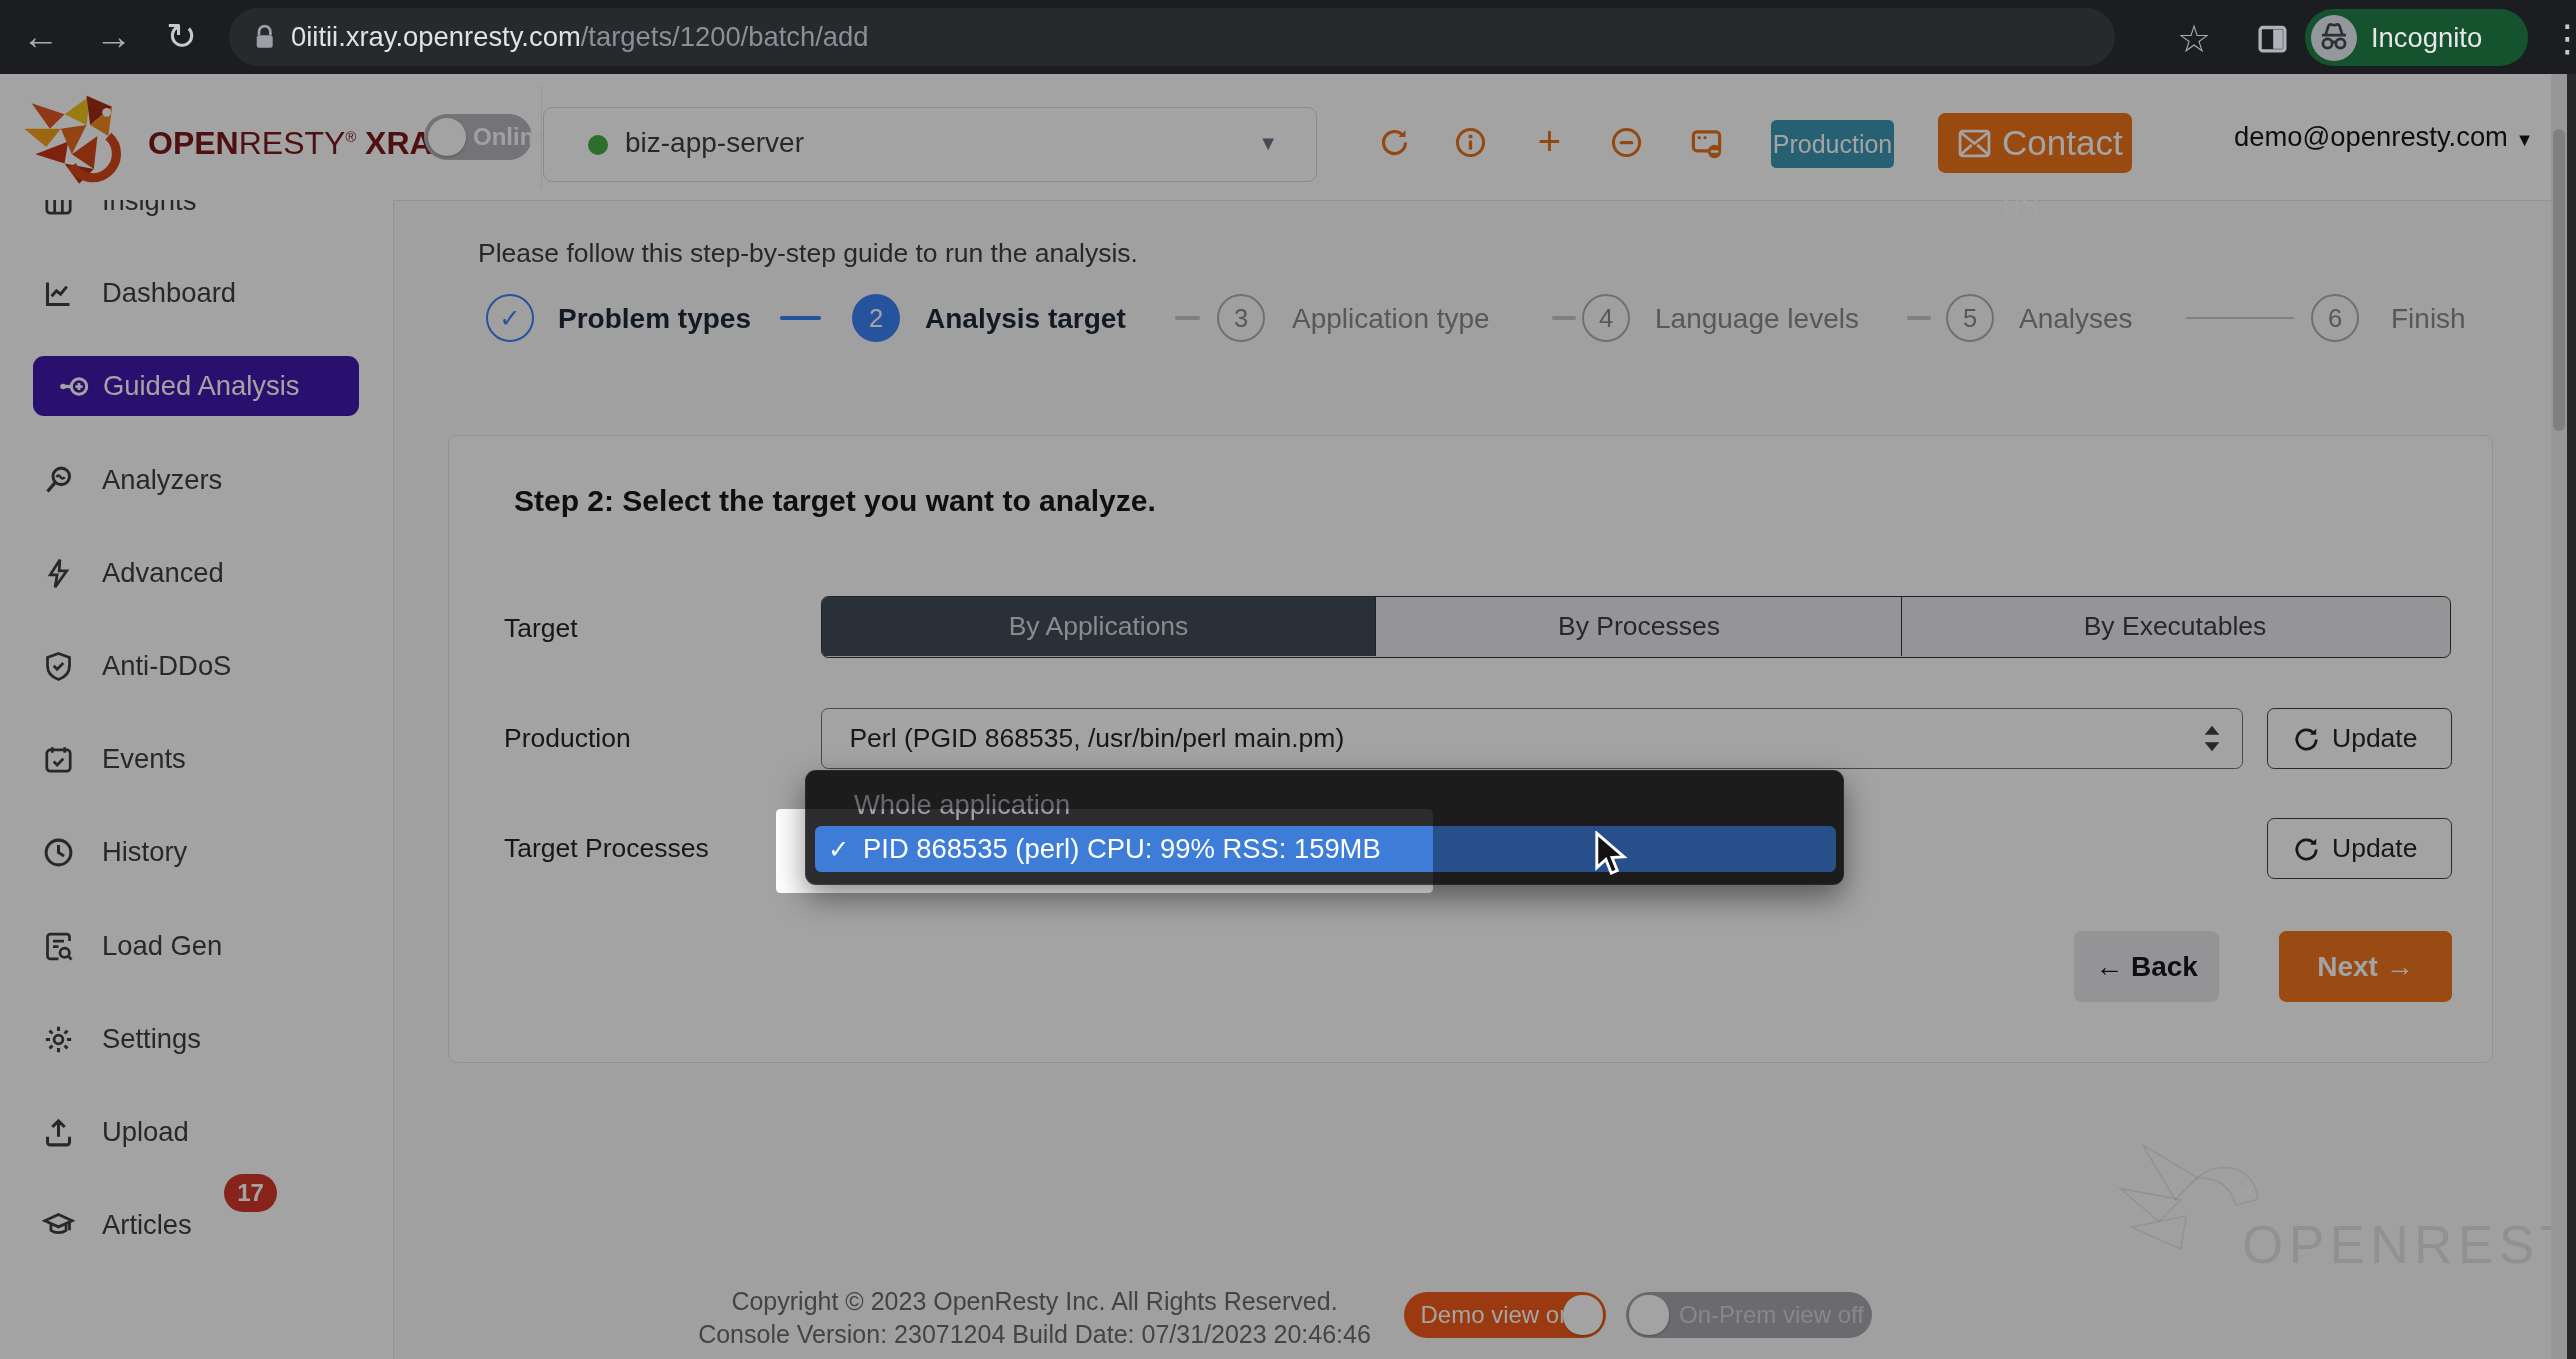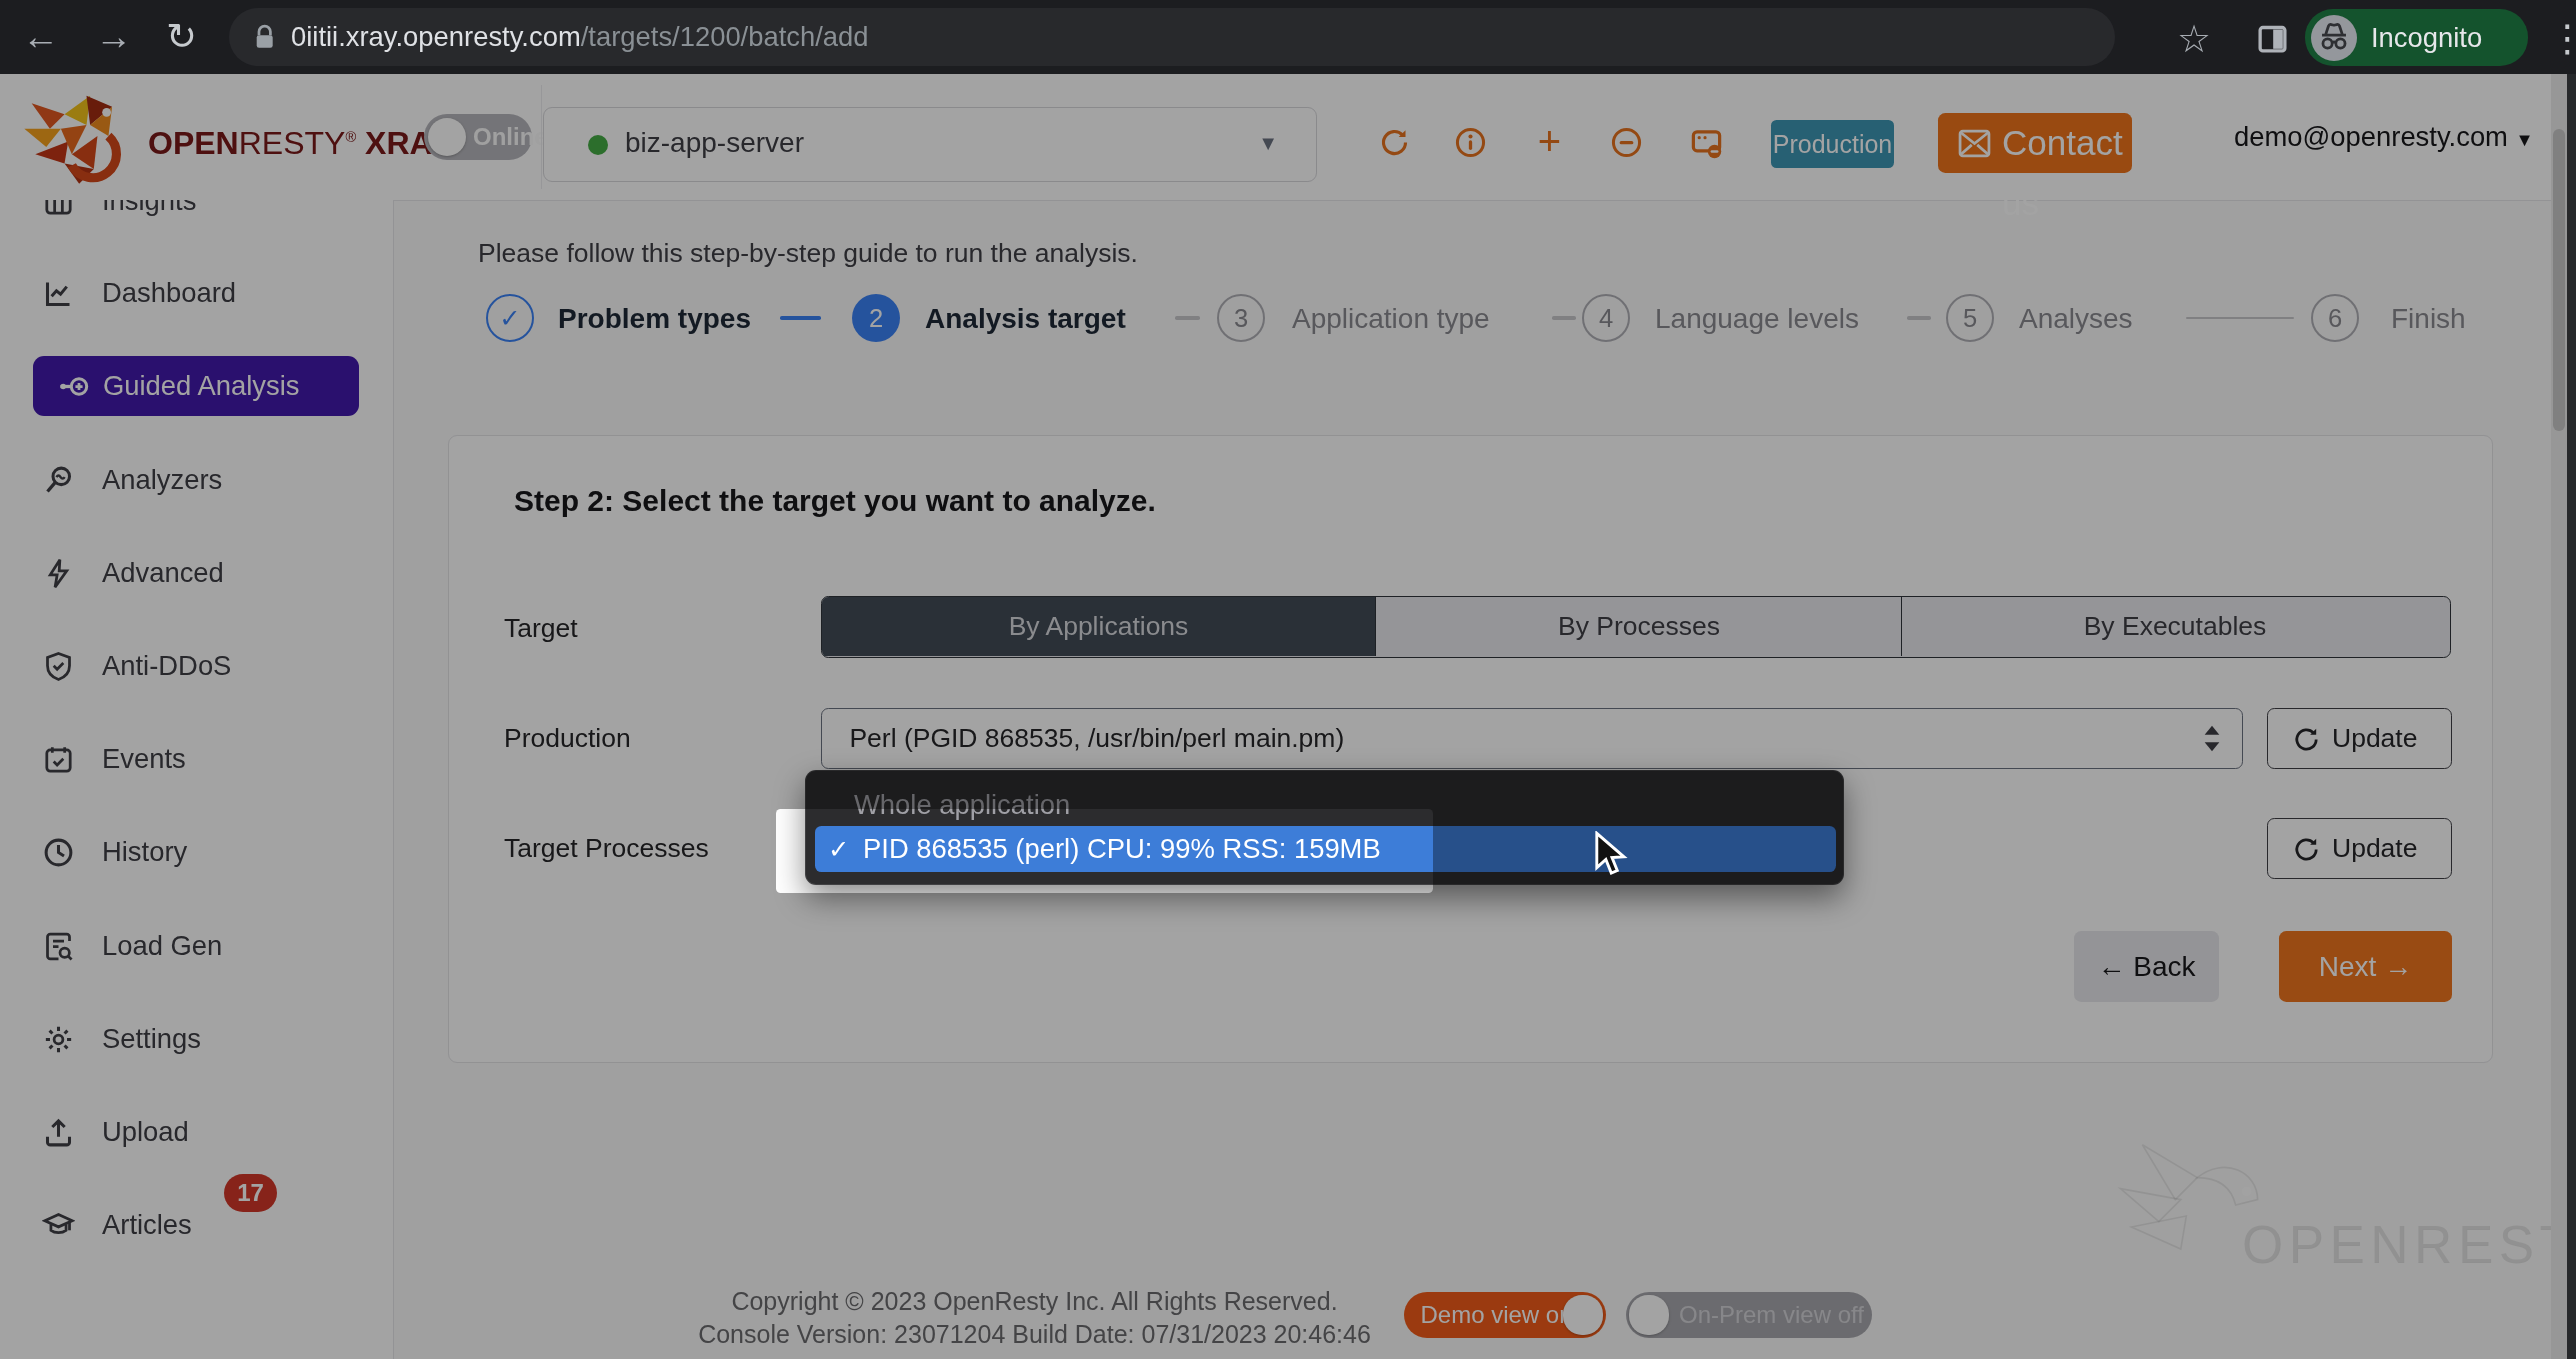--- a/index.html
+++ b/index.html
@@ -52,21 +52,21 @@
   .card{position:absolute;left:448px;top:361px;width:2045px;height:628px;background:#fff;border:0.9px solid #e4e4e7;border-radius:9.1px;box-sizing:border-box;}
   .cardtitle{position:absolute;left:494px;top:410px;font-size:30px;font-weight:bold;color:#18181b;margin-left:20px;}
   .rowlbl{position:absolute;left:504px;font-size:26.5px;color:#27272a;white-space:nowrap;}
   .tabs{position:absolute;left:821px;top:522px;width:1630px;height:62px;border:1.8px solid #2f343a;border-radius:7.3px;box-sizing:border-box;overflow:hidden;background:#eaeaee;}
   .tab{position:absolute;top:0;height:59px;line-height:59px;text-align:center;font-size:26.5px;color:#3f3f46;box-sizing:border-box;}
   .tabsel{background:#424b57;color:#d8dade;}
   .selbox{position:absolute;left:821px;top:634px;width:1422px;height:61px;border:1.8px solid #6b7280;border-radius:7.3px;background:#fff;box-sizing:border-box;}
   .selbox .val{position:absolute;left:27.4px;top:0;height:58px;line-height:58px;font-size:26.5px;color:#27272a;white-space:nowrap;}
   .updbtn{position:absolute;left:2267px;width:185px;height:61px;border:1.8px solid #3f3f46;border-radius:7.3px;background:#fff;box-sizing:border-box;
           color:#27272a;font-size:26.5px;}
-  .btn{position:absolute;top:857px;height:71px;border-radius:7.3px;font-size:28px;text-align:center;line-height:71px;}
+  .btn{position:absolute;top:857px;height:71px;border-radius:7.3px;font-size:28px;text-align:center;line-height:71px;font-weight:bold;}
   
   .dd{position:absolute;left:805px;top:696px;width:1039px;height:115px;background:#2c2c2e;border:0.9px solid rgba(255,255,255,.10);
       border-radius:11px;box-shadow:0 12.8px 31px rgba(0,0,0,.45);box-sizing:border-box;}
   .ddopt1{position:absolute;left:48px;top:12.8px;height:42px;line-height:42px;font-size:27.4px;color:#a0a0a6;}
   .ddopt2{position:absolute;left:9.1px;top:55px;width:1021px;height:46px;border-radius:6.4px;background:#3d7dd8;color:#fff;}
   .ddopt2 .ck{position:absolute;left:12.8px;top:0;height:46px;line-height:46px;font-size:25.6px;}
   .ddopt2 .tx{position:absolute;left:48px;top:0;height:46px;line-height:46px;font-size:27.4px;white-space:nowrap;}
   
   .spot{position:absolute;left:776px;top:735px;width:657px;height:84px;border-radius:4.6px;background:transparent;
         box-shadow:0 0 0 3659px rgba(0,0,0,0.36);z-index:40;pointer-events:none;}

